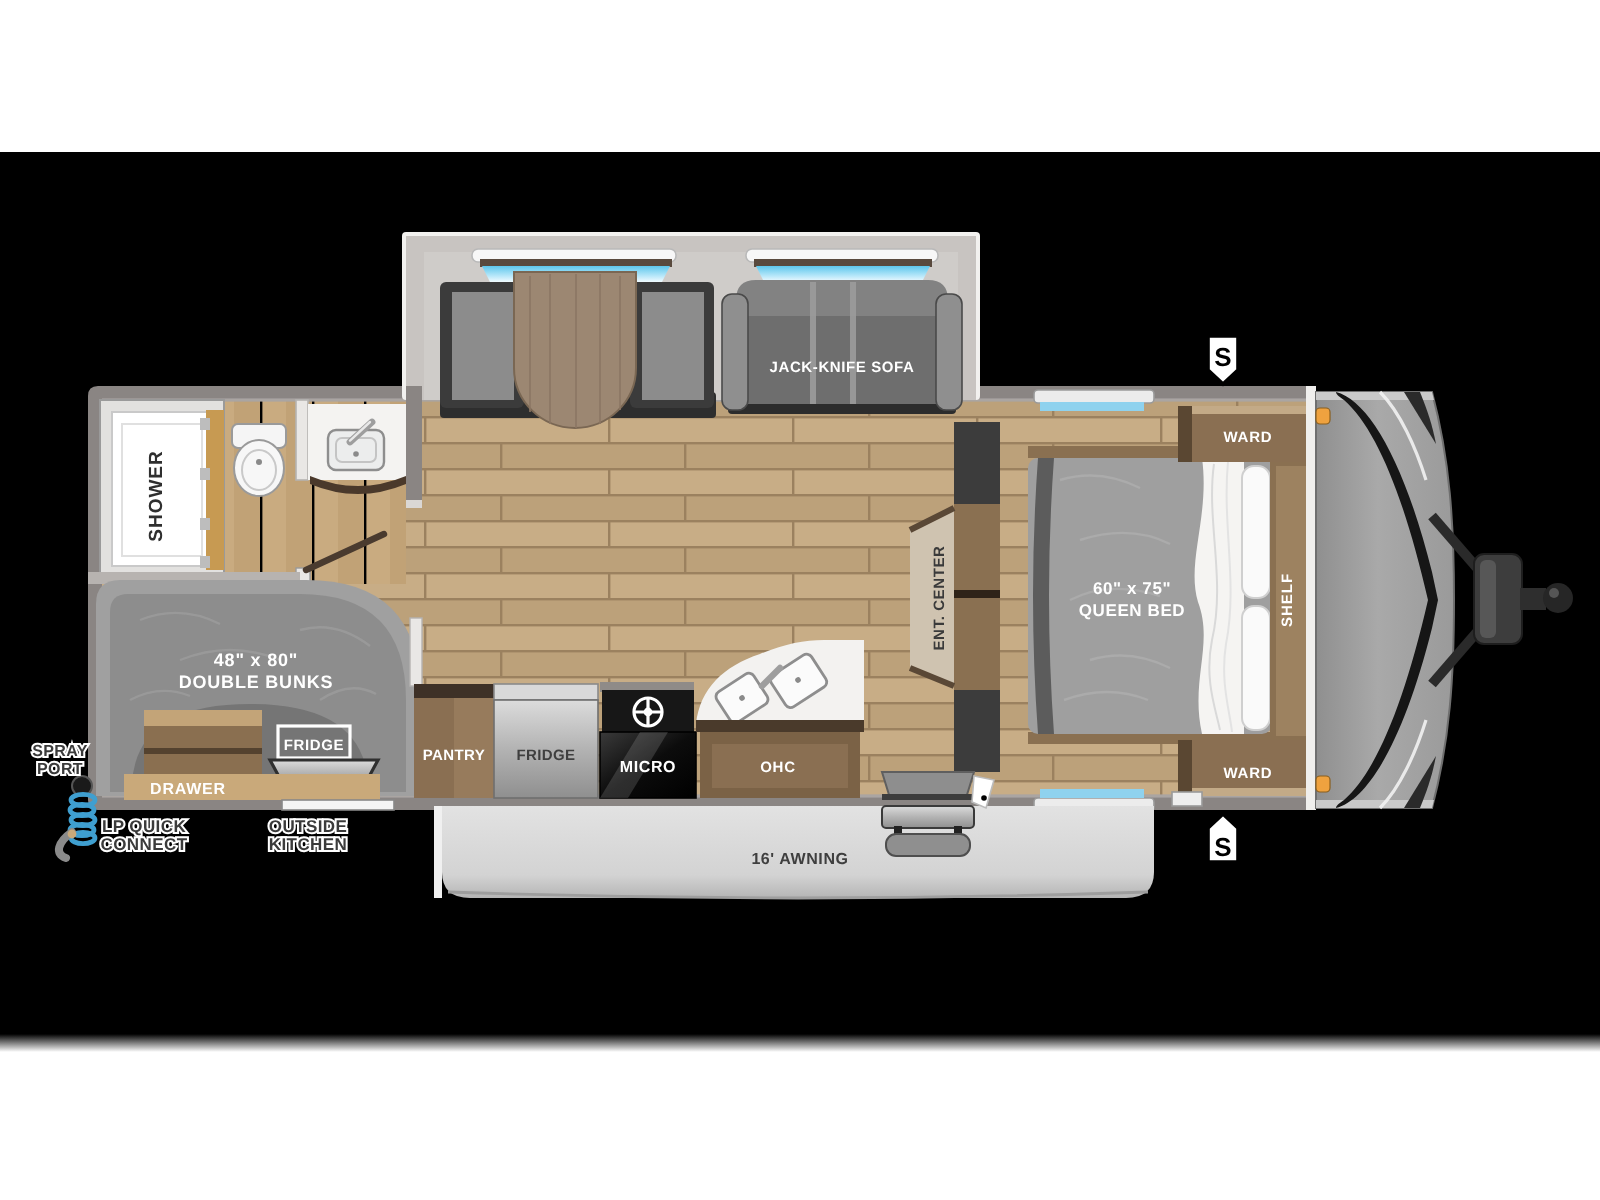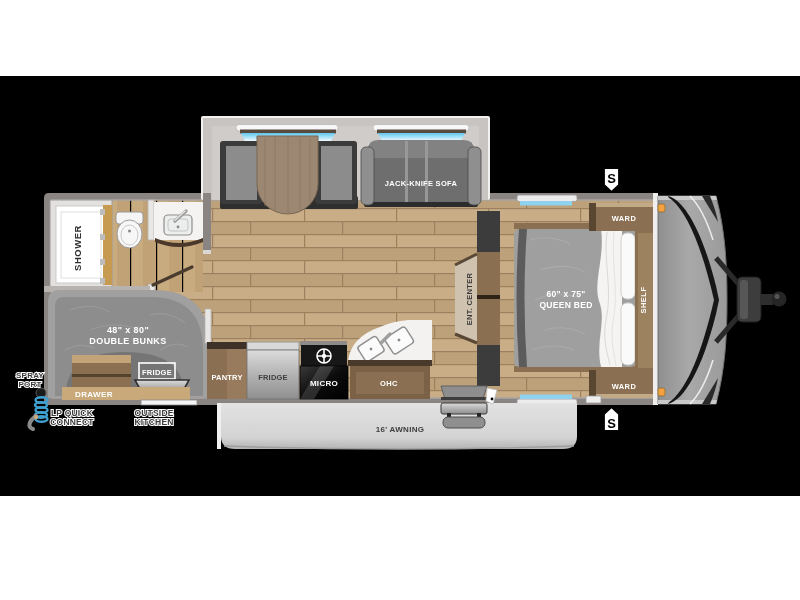--- a/index.html
+++ b/index.html
@@ -1,16 +1,16 @@
 <!DOCTYPE html>
 <html><head>
 <meta charset="utf-8">
 <style>
   html,body{margin:0;padding:0;background:#fff;}
-  #stage{position:relative;width:800px;height:496px;background:#fff;overflow:hidden;
+  #stage{position:relative;width:800px;height:600px;background:#fff;overflow:hidden;
          font-family:"Liberation Sans", sans-serif;}
   svg text{font-family:"Liberation Sans", sans-serif;}
 </style>
 </head>
 <body>
 
 <div id="stage">
 
 <div style="position:absolute;left:0;top:76px;width:800px;height:444px;background:#000;"></div>
 

